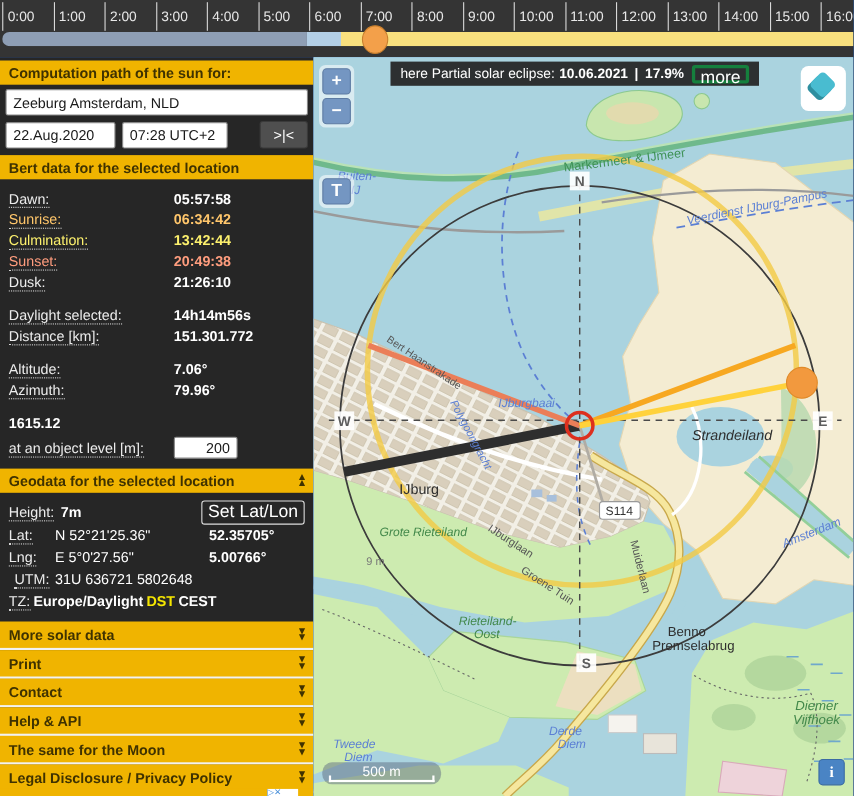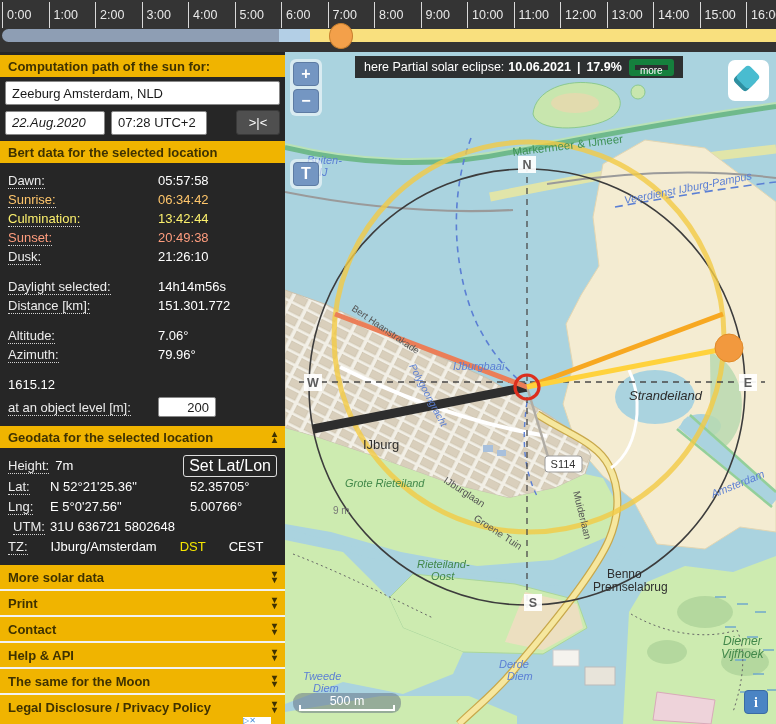--- a/index.html
+++ b/index.html
@@ -22,21 +22,21 @@
         display:flex;align-items:center;}
   .gold .sp{flex:1;}
   .chev{display:inline-flex;flex-direction:column;line-height:6px;font-size:10px;color:#3f3200;}
   .chev i::before{content:"▾";font-style:normal;}
   .chev.up i::before{content:"▴";}
   .inp{background:#fff;color:#1a1a1a;border:1px solid #888;border-radius:2px;
        font-family:"Liberation Sans",sans-serif;font-size:13px;height:24px;padding:0 6px;}
   .p-row{display:flex;align-items:center;padding:0 8px;}
   .lbl{color:#ececec;}
   .lbl u{text-decoration:none;border-bottom:1px dotted rgba(255,255,255,.8);}
-  .val{font-weight:normal;color:#fff;}
+  .val{font-weight:bold;color:#fff;}
   .two-col{display:flex;padding:0 8px;line-height:19px;}
   .two-col .lbl{width:150px;flex:0 0 150px;}
   .c-sunrise{color:#ffc66b;}
   .c-culm{color:#fcf06d;}
   .c-sunset{color:#ff9d7e;}
   .c-dst{color:#f5e600;}
   .setbtn{margin-left:auto;background:transparent;border:1px solid #ddd;border-radius:3px;
           color:#fff;font-size:16px;padding:1px 5px;font-family:"Liberation Sans",sans-serif;}
   .accordion{border-bottom:2px solid #f2f2f2;height:26px;}
   .accordion .chev{margin-left:auto;}
@@ -58,22 +58,22 @@
   .lbl-road{fill:#555;font-size:10px;}
   .lbl-gray{fill:#777;font-size:10px;}
   .compass{fill:#5c5c5c;font-size:12.5px;font-weight:bold;text-anchor:middle;}
   .mapbtn{position:absolute;background:#7496c2;color:#fff;border:1px solid #5d7ba3;border-radius:4px;
           width:26px;height:24px;font-size:16px;font-weight:bold;line-height:20px;text-align:center;
           font-family:"Liberation Sans",sans-serif;padding:0;}
   .btnwrap{position:absolute;background:rgba(255,255,255,.55);border-radius:6px;padding:3px;}
   .eclipse{position:absolute;left:70px;top:4px;height:22px;background:rgba(35,35,35,.93);
            color:#fff;font-size:12.5px;display:flex;align-items:center;padding:0 9px;white-space:nowrap;}
   .eclipse b{margin-left:4px;}
-  .morebtn{margin-left:7px;border:6px solid #15803d;border-radius:3px;background:transparent;
-           color:#fff;font-size:10px;padding:0 5px;height:17px;font-family:"Liberation Sans",sans-serif;}
+  .morebtn{margin-left:7px;border:3px solid #15803d;border-radius:3px;background:transparent;
+           color:#fff;font-size:16px;padding:0 5px;height:17px;font-family:"Liberation Sans",sans-serif;}
   .layersbtn{position:absolute;right:7px;top:8px;width:41px;height:41px;background:#fff;border:0;
              border-radius:7px;}
   .diamond{position:absolute;left:11px;top:8px;width:18px;height:18px;background:#49bcd0;
            border-radius:4px;transform:rotate(45deg);box-shadow:0 4px 0 #2e8fa0;}
   .scalebar{position:absolute;left:8px;bottom:11px;width:108px;height:20px;background:rgba(95,110,130,.5);
             border-radius:9px;color:#fff;font-size:12.5px;text-align:center;line-height:17px;}
   .scalebar i{position:absolute;left:6px;right:6px;bottom:2px;height:6px;border:2px solid #fff;
               border-top:none;font-style:normal;}
   .infobtn{position:absolute;right:8px;bottom:10px;width:24px;height:24px;background:#4a84c4;border:1px solid #3a6ba3;
            border-radius:4px;color:#fff;font-weight:bold;font-size:14px;line-height:21px;text-align:center;
@@ -150,21 +150,21 @@
   <div class="panel">
     <div style="height:3px;"></div>
     <div class="gold">
       <span>Computation path of the sun for:</span>
     </div>
 
     <div class="p-row" style="padding:4px 5px 2px 5px;">
       <input class="inp" style="width: 275px;" value="Zeeburg Amsterdam, NLD">
     </div>
     <div class="p-row" style="padding:3px 5px 6px 5px;gap:6px;">
-      <input class="inp" style="width: 100px; font-style: italic;" value="22.Aug.2020">
+      <input class="inp" style="width: 100px;" value="22.Aug.2020">
       <input class="inp" style="width: 96px;" value="07:28 UTC+2">
       <button class="swapbtn">&gt;|&lt;</button>
     </div>
 
     <div class="gold">
       <span>Bert data for the selected location</span>
     </div>
 
     <div style="height:8px;"></div>
     <div class="two-col">
@@ -240,23 +240,23 @@
     </div>
     <div class="p-row" style="line-height:20px;">
       <span class="lbl" style="width:42px;"><u>Lng:</u></span>
       <span style="width:140px;">E 5°0'27.56"</span>
       <span class="val">5.00766°</span>
     </div>
     <div class="p-row" style="line-height:20px;text-align:center;">
       <span class="lbl" style="width:42px;"><u>UTM:</u></span>
       <span>31U 636721 5802648</span>
     </div>
-    <div class="p-row" style="line-height:20px;gap:23px;">
+    <div class="p-row" style="line-height:20px;gap:3px;">
       <span class="lbl"><u>TZ:</u></span>
-      <span class="val">IJburg/Amsterdam</span>
+      <span class="val">Europe/Daylight</span>
       <span class="val c-dst">DST</span>
       <span class="val">CEST</span>
     </div>
 
     <div style="height:8px;"></div>
     <div class="gold accordion">
       <span>More solar data</span>
       <span class="chev">
           <i></i>
           <i></i>

